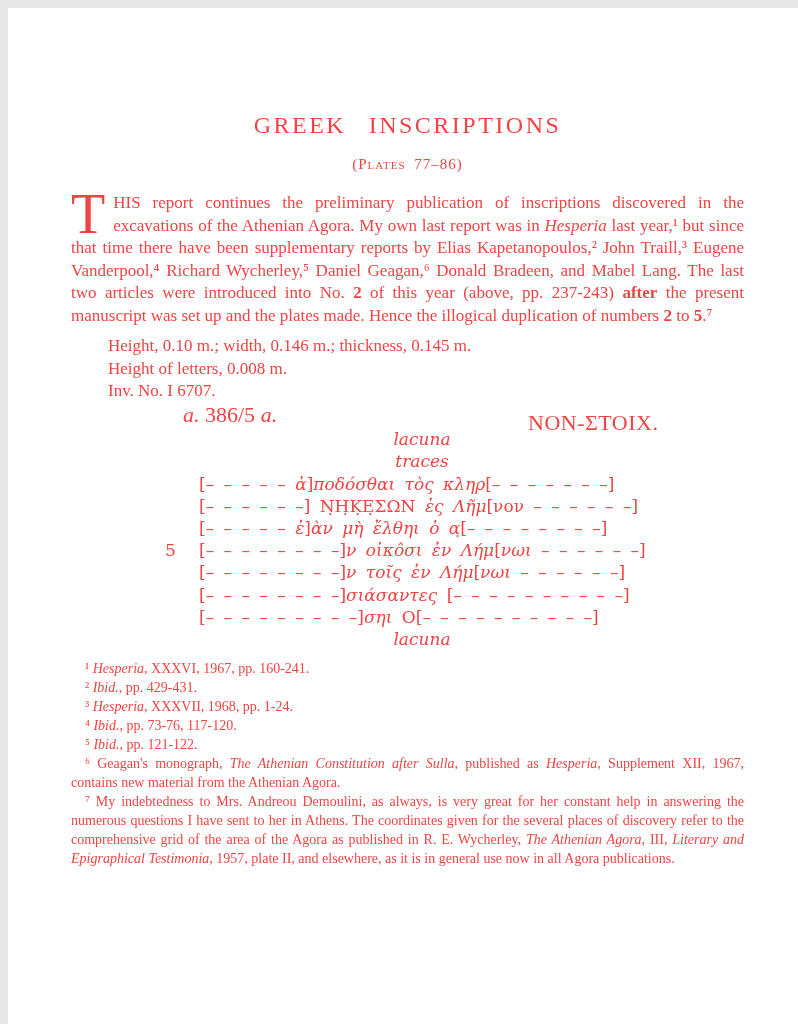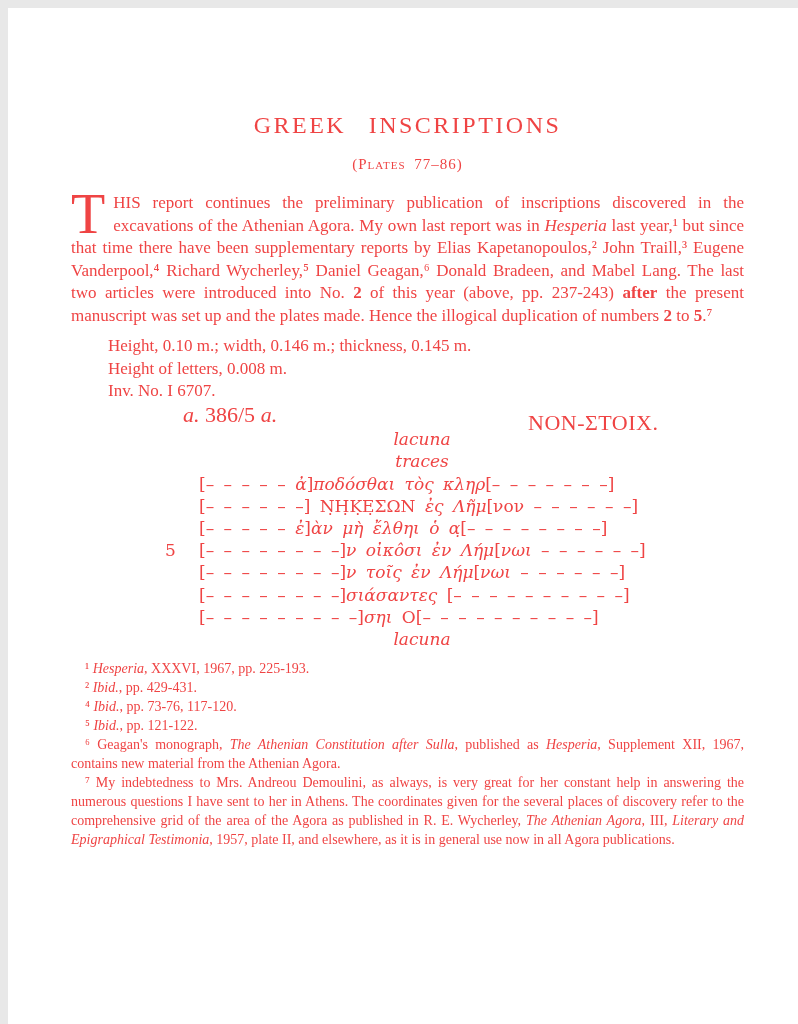--- a/index.html
+++ b/index.html
@@ -72,22 +72,23 @@
       <div class="insc-line"><span class="insc-num">5</span><span><span>[– – – – – – – –]</span><span style="font-style: italic;">ν οἰκôσι ἐν Λήμ</span><span>[</span><span style="font-style: italic;">νωι</span><span> – – – – – –]</span></span></div>
       <div class="insc-line"><span class="insc-num"></span><span><span>[– – – – – – – –]</span><span style="font-style: italic;">ν τοῖς ἐν Λήμ</span><span>[</span><span style="font-style: italic;">νωι</span><span> – – – – – –]</span></span></div>
       <div class="insc-line"><span class="insc-num"></span><span><span>[– – – – – – – –]</span><span style="font-style: italic;">σιάσαντες</span><span> [– – – – – – – – – –]</span></span></div>
       <div class="insc-line"><span class="insc-num"></span><span><span>[– – – – – – – – –]</span><span style="font-style: italic;">σηι</span><span> Ο[– – – – – – – – – –]</span></span></div>
 
       <div class="centered-it">lacuna</div>
     </div>
 
 
     <div class="footnotes">
-      <p class="footnote"><span>¹ </span><span style="font-style: italic;">Hesperia</span><span>, XXXVI, 1967, pp. 225-193.</span></p>
+      <p class="footnote"><span>¹ </span><span style="font-style: italic;">Hesperia</span><span>, XXXVI, 1967, pp. 160-241.</span></p>
       <p class="footnote"><span>² </span><span style="font-style: italic;">Ibid.</span><span>, pp. 429-431.</span></p>
+      <p class="footnote"><span>³ </span><span style="font-style: italic;">Hesperia</span><span>, XXXVII, 1968, pp. 1-24.</span></p>
       <p class="footnote"><span>⁴ </span><span style="font-style: italic;">Ibid.</span><span>, pp. 73-76, 117-120.</span></p>
       <p class="footnote"><span>⁵ </span><span style="font-style: italic;">Ibid.</span><span>, pp. 121-122.</span></p>
       <p class="footnote"><span>⁶ Geagan's monograph, </span><span style="font-style: italic;">The Athenian Constitution after Sulla</span><span>, published as </span><span style="font-style: italic;">Hesperia</span><span>, Supplement XII, 1967, contains new material from the Athenian Agora.</span></p>
       <p class="footnote"><span>⁷ My indebtedness to Mrs. Andreou Demoulini, as always, is very great for her constant help in answering the numerous questions I have sent to her in Athens. The coordinates given for the several places of discovery refer to the comprehensive grid of the area of the Agora as published in R. E. Wycherley, </span><span style="font-style: italic;">The Athenian Agora</span><span>, III, </span><span style="font-style: italic;">Literary and Epigraphical Testimonia</span><span>, 1957, plate II, and elsewhere, as it is in general use now in all Agora publications.</span></p>
     </div>
 
   </div>
 </div>
 
 </body></html>

